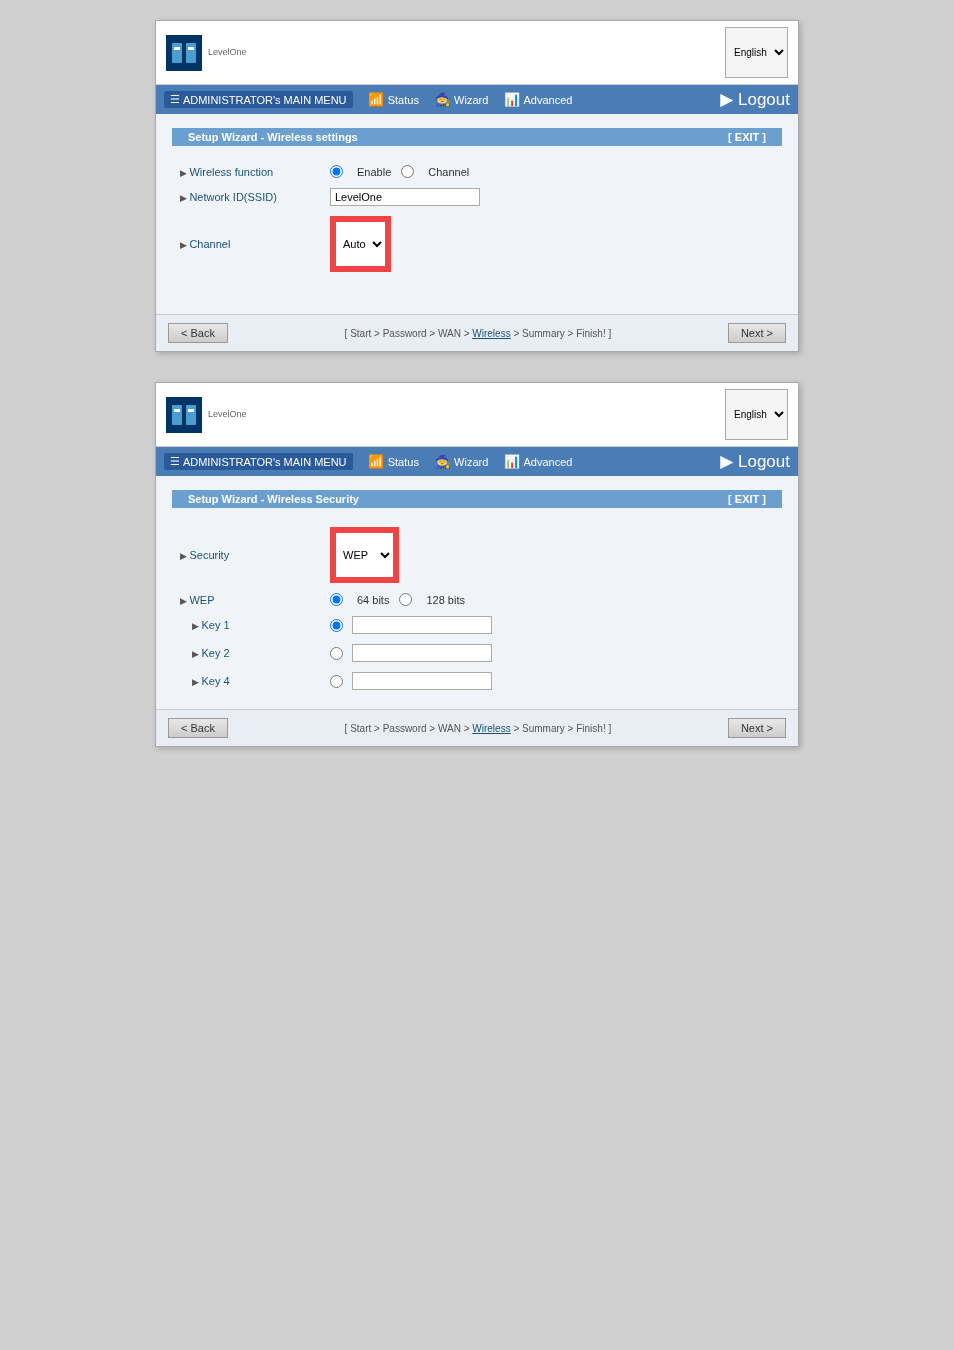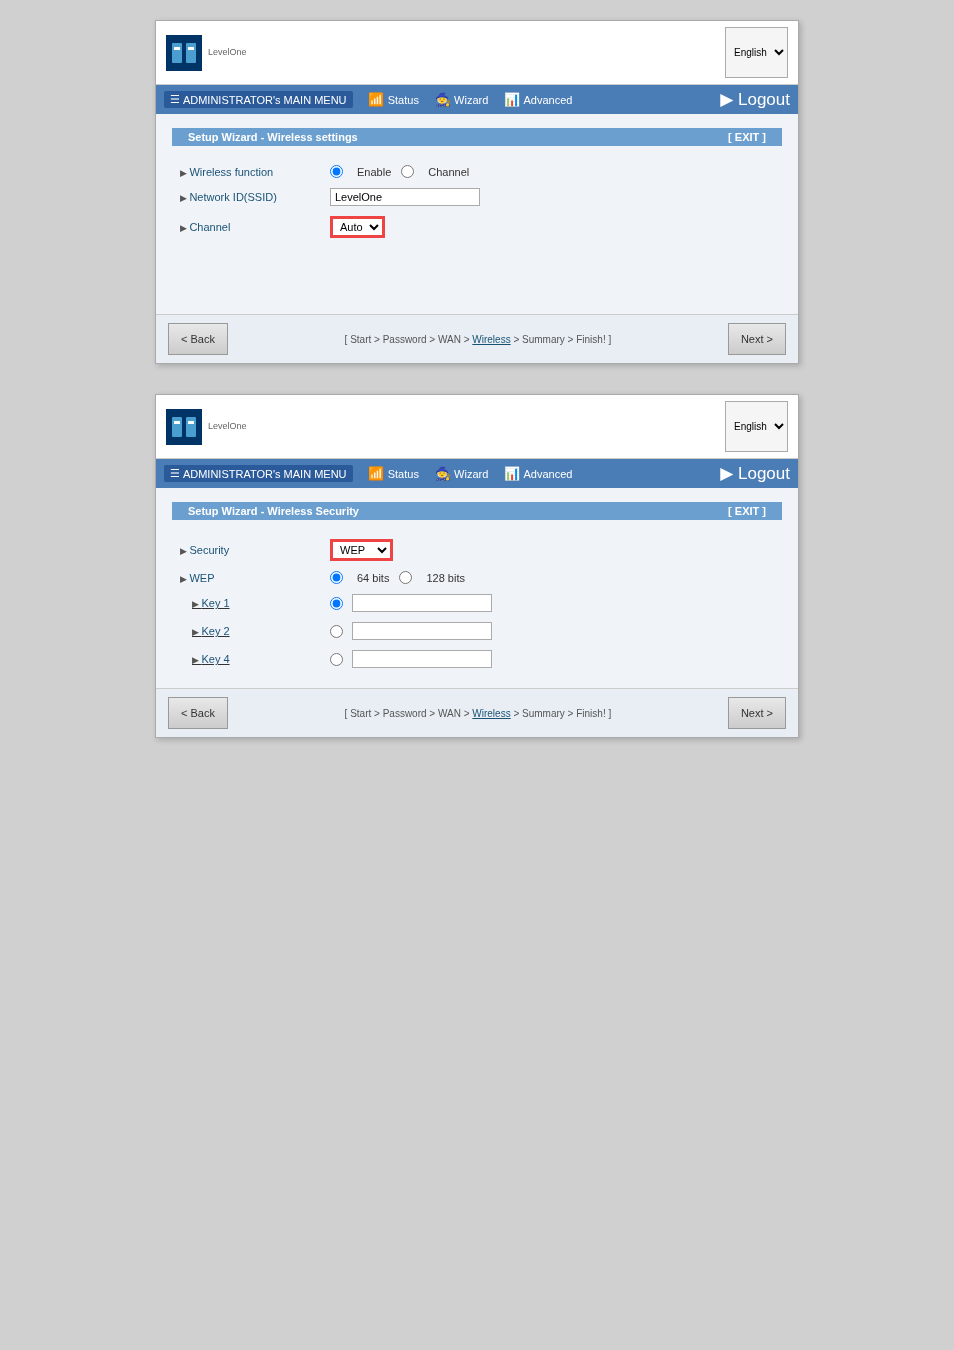--- a/index.html
+++ b/index.html
@@ -158,22 +158,22 @@
       font-size: 11px;
       width: 150px;
     }
 
     input[type="radio"] {
       margin-right: 3px;
     }
 
     select {
       font-size: 11px;
-      border: 3px solid #ef4444;
-      padding: 1px 3px;
+      border: 6px solid #ef4444;
+      padding: 15px 3px;
       background: #fff;
     }
 
     .radio-group {
       display: flex;
       align-items: center;
       gap: 10px;
       font-size: 11px;
     }
 
@@ -202,37 +202,36 @@
     }
 
     .breadcrumb a {
       color: #1a5276;
       text-decoration: underline;
     }
 
     .btn {
       background: linear-gradient(to bottom, #e8e8e8, #ccc);
       border: 1px solid #999;
-      padding: 9px 12px;
+      padding: 3px 12px;
       font-size: 11px;
       cursor: pointer;
       color: #333;
     }
 
     
     .hint-text {
       font-size: 10px;
       color: #555;
       margin-top: 6px;
       line-height: 1.4;
     }
 
     .key-row td:first-child {
       padding-left: 20px;
-      text-decoration: underline;
     }
   </style>
 </head>
 <body>
 
 <div class="panel">
 
   <div class="panel-header">
     <div class="logo-area">
       <div class="logo-box">

